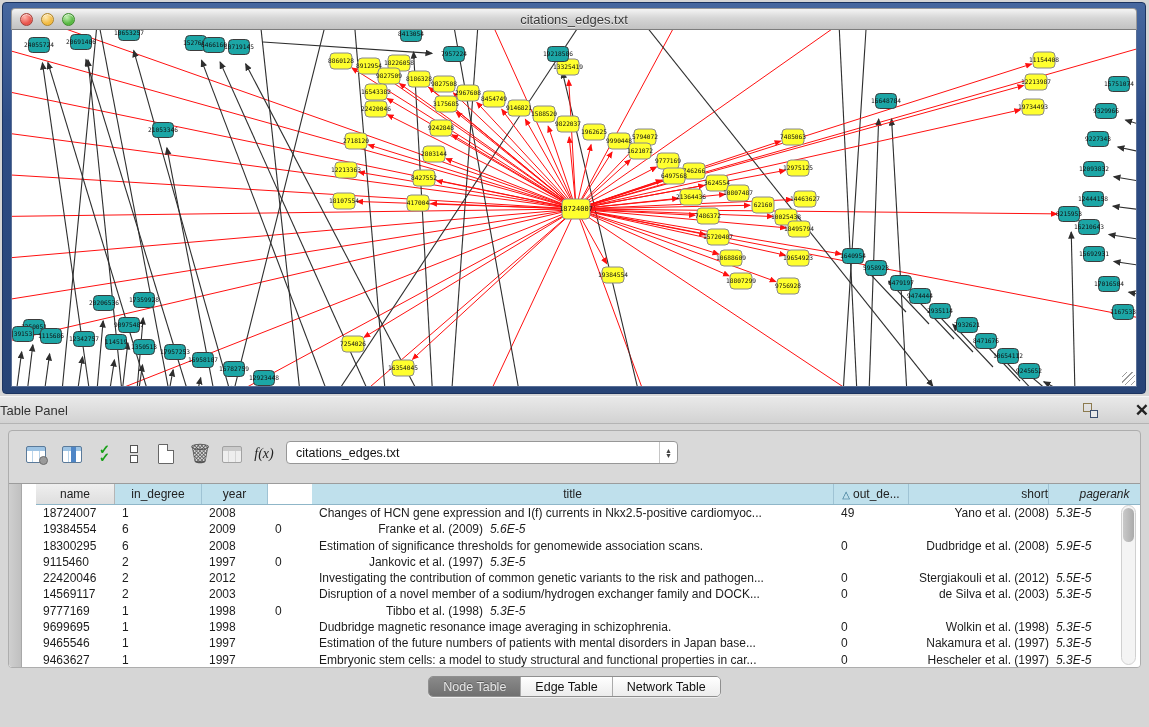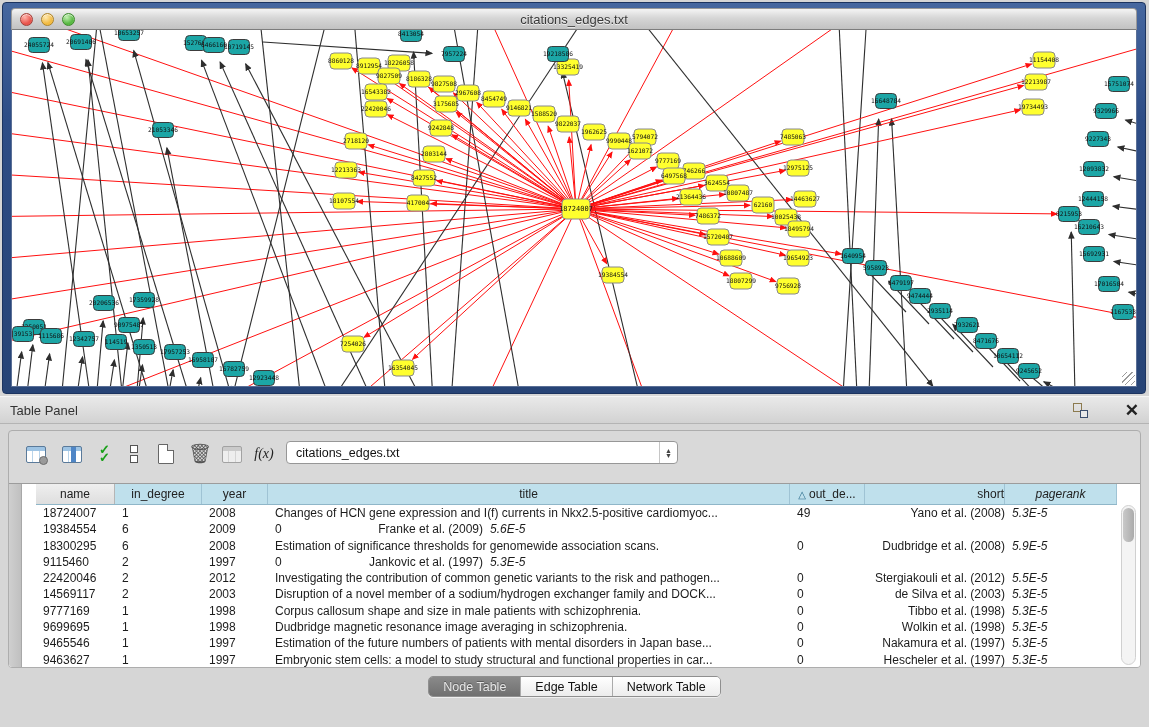--- a/index.html
+++ b/index.html
@@ -25,21 +25,21 @@
   .canvas { position:relative; height:357px; background:#ffffff; overflow:hidden;
     border:1px solid #5a6f96; border-top:none; }
   .canvas svg { display:block; }
   .grip { position:absolute; right:1px; bottom:1px; width:13px; height:13px;
     background:repeating-linear-gradient(135deg, transparent 0 3px, #9a9a9a 3px 4px); }
 
   
   .tpanel { position:absolute; left:0; top:396px; width:1149px; height:331px; background:#d6d6d6; }
   .phead { height:28px; background:linear-gradient(180deg,#e9e9e9,#d2d2d2);
     border-top:1px solid #f5f5f5; border-bottom:1px solid #b4b4b4;
-    display:flex; align-items:center; padding:0 10px;gap:23px; }
+    display:flex; align-items:center; padding:0 0;gap:23px; }
   .phead .ptitle { font-size:13px; color:#333; }
   .phead .spacer { flex:1; }
   .float-ic { width:15px; height:15px; position:relative; margin-right:14px; cursor:pointer; }
   .float-ic .sq1 { position:absolute; left:0; top:0; width:9px; height:9px; border:1.5px solid #8c7a4e; }
   .float-ic .sq2 { position:absolute; right:0; bottom:0; width:8px; height:8px; border:1.5px solid #3c4f6e; background:#e9e9e9; }
   .close-ic { font-size:17px; font-weight:bold; color:#222; line-height:15px; cursor:pointer; }
 
   .inset { position:absolute; left:8px; top:34px; width:1133px; height:238px;
     border:1px solid #adadad; border-radius:4px; background:#d9d9d9; overflow:hidden; }
 
@@ -80,21 +80,21 @@
   .grid { position:absolute; left:27px; top:0; }
   .hrow { display:flex; height:21px; border-bottom:1px solid #8fb6c8; }
   .hcell { font-size:12px; color:#222; text-align:center; line-height:20px;
     border-right:1px solid #9fc3d4; background:#bfe0ec; cursor:pointer;
     white-space:nowrap; overflow:hidden; }
   .hcell.gray { background:linear-gradient(180deg,#efefef,#dedede); border-right:1px solid #b5b5b5; }
   .sort-tri { color:#2d6e8e; font-size:10px; margin-right:3px; }
   .drow { display:flex; height:16.3px; cursor:default; }
   .dcell { font-size:12px; color:#1c1c1c; line-height:16.3px; padding-left:7px;
     white-space:nowrap; overflow:hidden; }
-  .c0{width:79px;} .c1{width:87px;} .c2{width:66px;} .c3{width:522px;}
+  .c0{width:79px;} .c1{width:87px;} .c2{width:66px;} .c3{width:522px;margin-left:44px;}
   .c4{width:75px;} .c5{width:140px; text-align:right; padding-left:0;} .c6{width:112px;font-style:italic;}
   .vscroll { position:absolute; right:4px; top:21px; bottom:2px; width:15px;
     background:#f4f4f4; border:1px solid #d0d0d0; border-radius:8px; }
   .vthumb { position:absolute; left:1px; top:2px; width:11px; height:34px;
     background:linear-gradient(90deg,#c9c9c9,#ababab); border-radius:6px; cursor:pointer; }
 
   
   .tabsbar { position:absolute; left:0; right:0; top:276px; height:28px;
     display:flex; align-items:center; justify-content:center; }
   .seg { display:flex; border:1px solid #8f8f8f; border-radius:5px; overflow:hidden; height:21px;
@@ -574,21 +574,20 @@
               <div class="dcell c2">2003</div>
               <div class="dcell c3">Disruption of a novel member of a sodium/hydrogen exchanger family and DOCK...</div>
               <div class="dcell c4">0</div>
               <div class="dcell c5">de Silva et al. (2003)</div>
               <div class="dcell c6">5.3E-5</div>
             </div>
             <div class="drow">
               <div class="dcell c0">9777169</div>
               <div class="dcell c1">1</div>
               <div class="dcell c2">1998</div>
-              <div class="dcell c3">Corpus callosum shape and size in male patients with schizophrenia.</div>
               <div class="dcell c4">0</div>
               <div class="dcell c5">Tibbo et al. (1998)</div>
               <div class="dcell c6">5.3E-5</div>
             </div>
             <div class="drow">
               <div class="dcell c0">9699695</div>
               <div class="dcell c1">1</div>
               <div class="dcell c2">1998</div>
               <div class="dcell c3">Dudbridge magnetic resonance image averaging in schizophrenia.</div>
               <div class="dcell c4">0</div>

